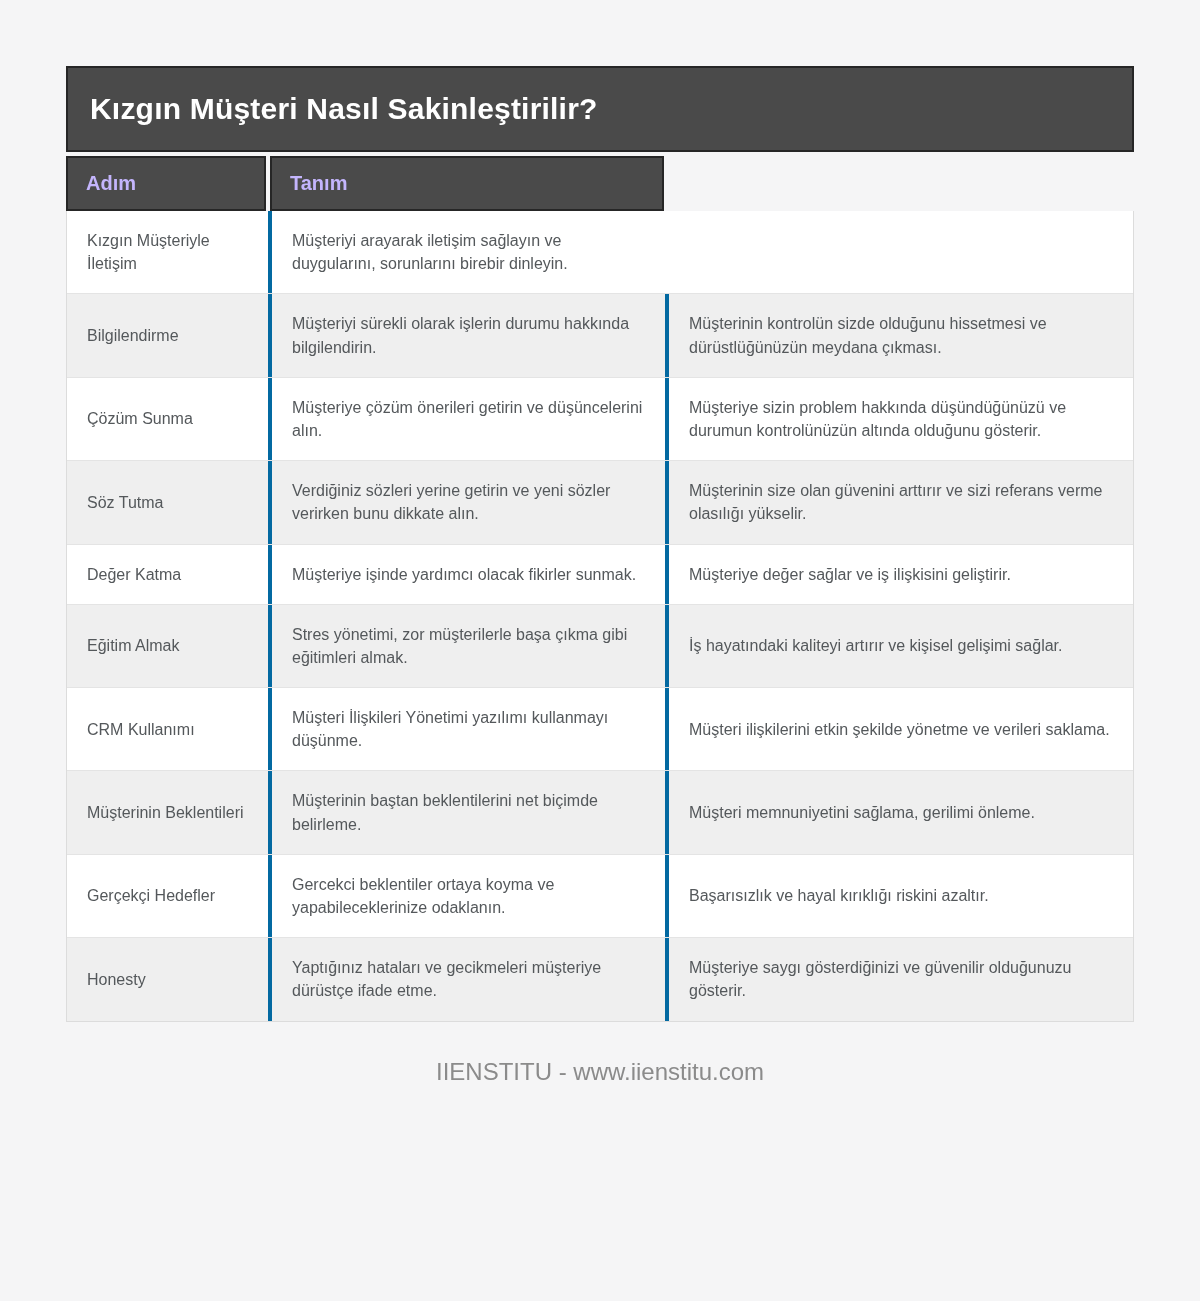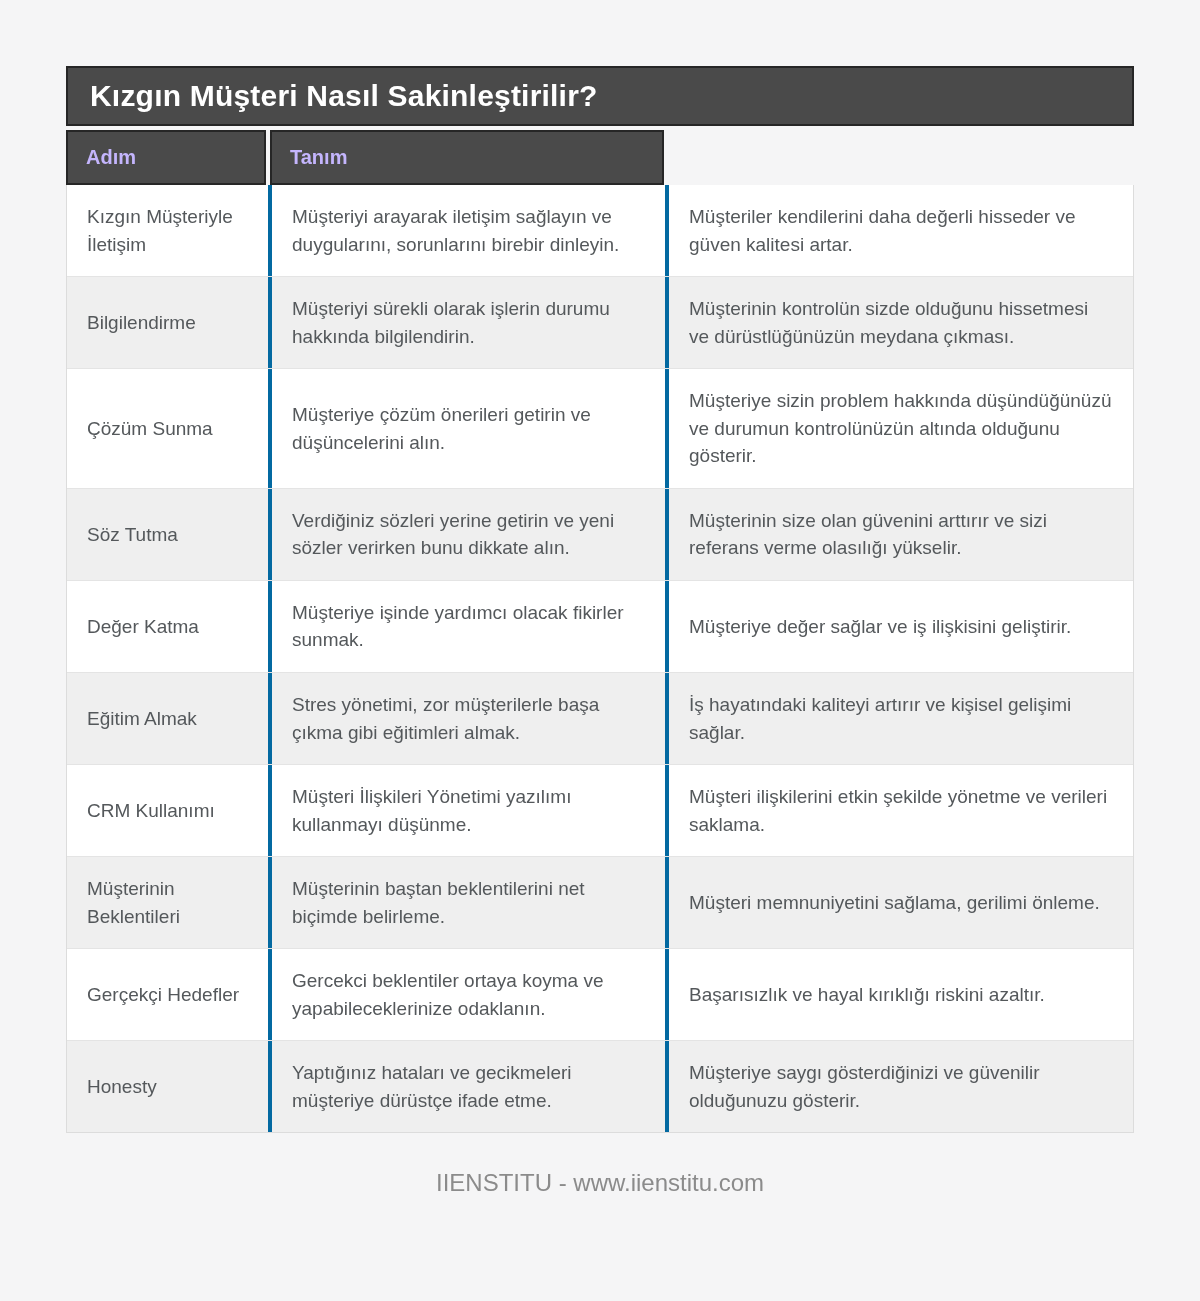--- a/index.html
+++ b/index.html
@@ -17,21 +17,21 @@
     width: 1068px;
     margin: 0 auto;
     padding-top: 66px;
   }
   .title-bar {
     background: #4a4a4a;
     border: 2px solid #262626;
     color: #ffffff;
     font-size: 30px;
     font-weight: bold;
-    padding: 11px 22px;
+    padding: 24px 22px;
     box-sizing: border-box;
     margin-bottom: 4px;
     letter-spacing: 0.2px;
   }
   .header-row {
     display: grid;
     grid-template-columns: 200px 394px 1fr;
     column-gap: 4px;
   }
   .header-cell {
@@ -50,21 +50,21 @@
   }
   .row {
     display: grid;
     grid-template-columns: 201px 397px 1fr;
     border-top: 1px solid #e4e4e4;
   }
   .row:first-child { border-top: none; }
   .row:nth-child(even) { background: #efefef; }
   .cell {
     padding: 18px 20px;
-    font-size: 19px;
+    font-size: 16px;
     line-height: 1.45;
     color: #54585b;
     display: flex;
     align-items: center;
     box-sizing: border-box;
   }
   .cell + .cell { border-left: 4px solid #0369a1; }
   .footer {
     text-align: center;
     color: #8b8b8b;
@@ -83,21 +83,20 @@
   <div class="header-row">
     <div class="header-cell">Adım</div>
     <div class="header-cell">Tanım</div>
   </div>
 
   <div class="tbody">
 
     <div class="row">
       <div class="cell">Kızgın Müşteriyle İletişim</div>
       <div class="cell">Müşteriyi arayarak iletişim sağlayın ve duygularını, sorunlarını birebir dinleyin.</div>
-      <div class="cell">Müşteriler kendilerini daha değerli hisseder ve güven kalitesi artar.</div>
     </div>
 
     <div class="row">
       <div class="cell">Bilgilendirme</div>
       <div class="cell">Müşteriyi sürekli olarak işlerin durumu hakkında bilgilendirin.</div>
       <div class="cell">Müşterinin kontrolün sizde olduğunu hissetmesi ve dürüstlüğünüzün meydana çıkması.</div>
     </div>
 
     <div class="row">
       <div class="cell">Çözüm Sunma</div>

